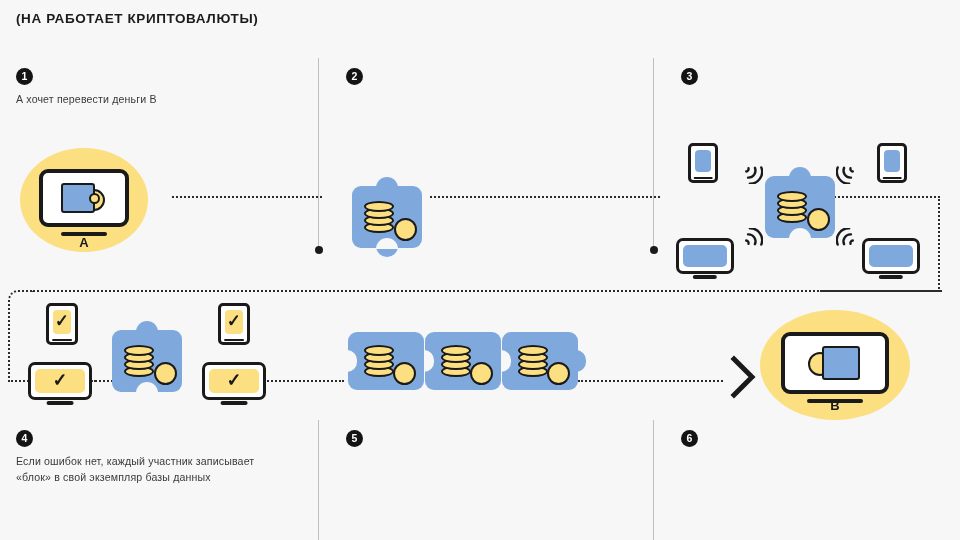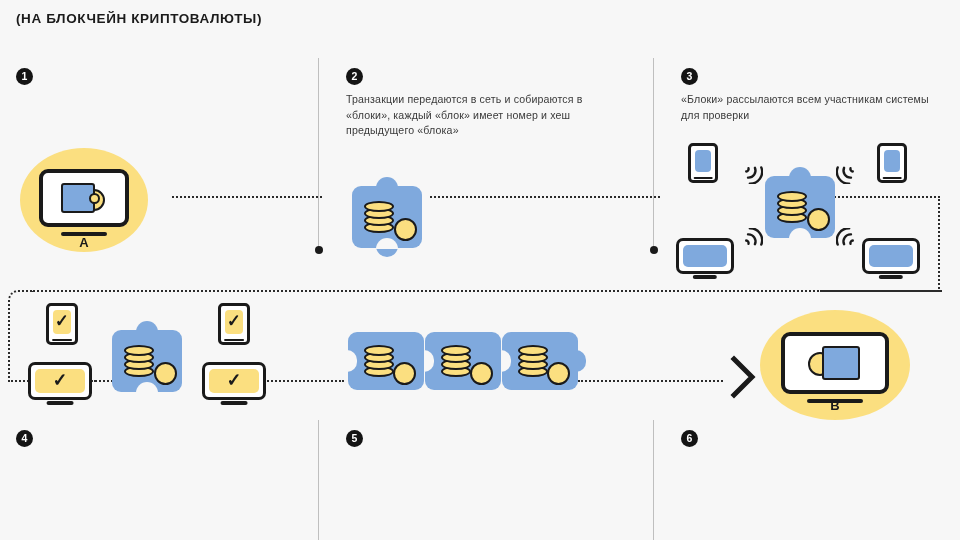--- a/index.html
+++ b/index.html
@@ -149,44 +149,43 @@
 
   .wifi { position: absolute; }
   .chev { position: absolute; }
 </style>
 </head>
 <body>
 
 <div class="stage">
 
   <div class="title">
-    <div>(НА БЛОКЧЕЙН КРИПТОВАЛЮТЫ)</div>
+    <div>(НА РАБОТАЕТ КРИПТОВАЛЮТЫ)</div>
   </div>
 
   <div class="vdiv" style="left:318px; top:58px; height:192px;">
     <span class="knob"></span>
   </div>
   <div class="vdiv" style="left:653px; top:58px; height:192px;">
     <span class="knob"></span>
   </div>
   <div class="vdiv" style="left:318px; top:420px; height:120px;"></div>
   <div class="vdiv" style="left:653px; top:420px; height:120px;"></div>
 
   <div class="step" style="left:16px; top:68px; width:280px;">
     <div class="badge">1</div>
+    <div class="steptext">А хочет перевести деньги В</div>
   </div>
 
   <div class="step" style="left:346px; top:68px; width:268px;">
     <div class="badge">2</div>
-    <div class="steptext">Транзакции передаются в сеть и собираются в «блоки», каждый «блок» имеет номер и хеш предыдущего «блока»</div>
   </div>
 
   <div class="step" style="left:681px; top:68px; width:268px;">
     <div class="badge">3</div>
-    <div class="steptext">«Блоки» рассылаются всем участникам системы для проверки</div>
   </div>
 
   <div class="dot-h" style="left:172px; top:196px; width:150px;"></div>
   <div class="dot-h" style="left:430px; top:196px; width:230px;"></div>
 
   <div class="dot-h" style="left:818px; top:196px; width:122px;"></div>
   <div class="dot-v" style="left:938px; top:196px; height:96px;"></div>
   <div class="dot-h" style="left:820px; top:290px; width:120px;"></div>
 
   <div class="disc" style="left:20px; top:148px; width:128px; height:104px;">
@@ -397,20 +396,21 @@
           <span class="body" style="width:38px;height:34px;left:14px;top:2px;"></span>
         </div>
       </div>
       <div class="stand" style="bottom:-5px;width:56px;height:4px;"></div>
     </div>
   </div>
   <div class="disc-label" style="left:835px; top:398px;">В</div>
 
   <div class="step" style="left:16px; top:430px; width:275px;">
     <div class="badge">4</div>
+    <div class="steptext">Если ошибок нет, каждый участник записывает «блок» в свой экземпляр базы данных</div>
   </div>
 
   <div class="step" style="left:346px; top:430px; width:280px;">
     <div class="badge">5</div>
   </div>
 
   <div class="step" style="left:681px; top:430px; width:268px;">
     <div class="badge">6</div>
   </div>
 

